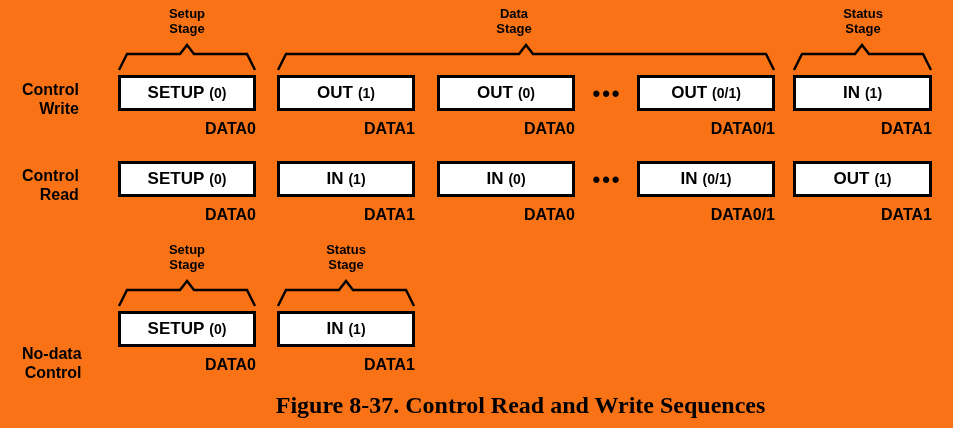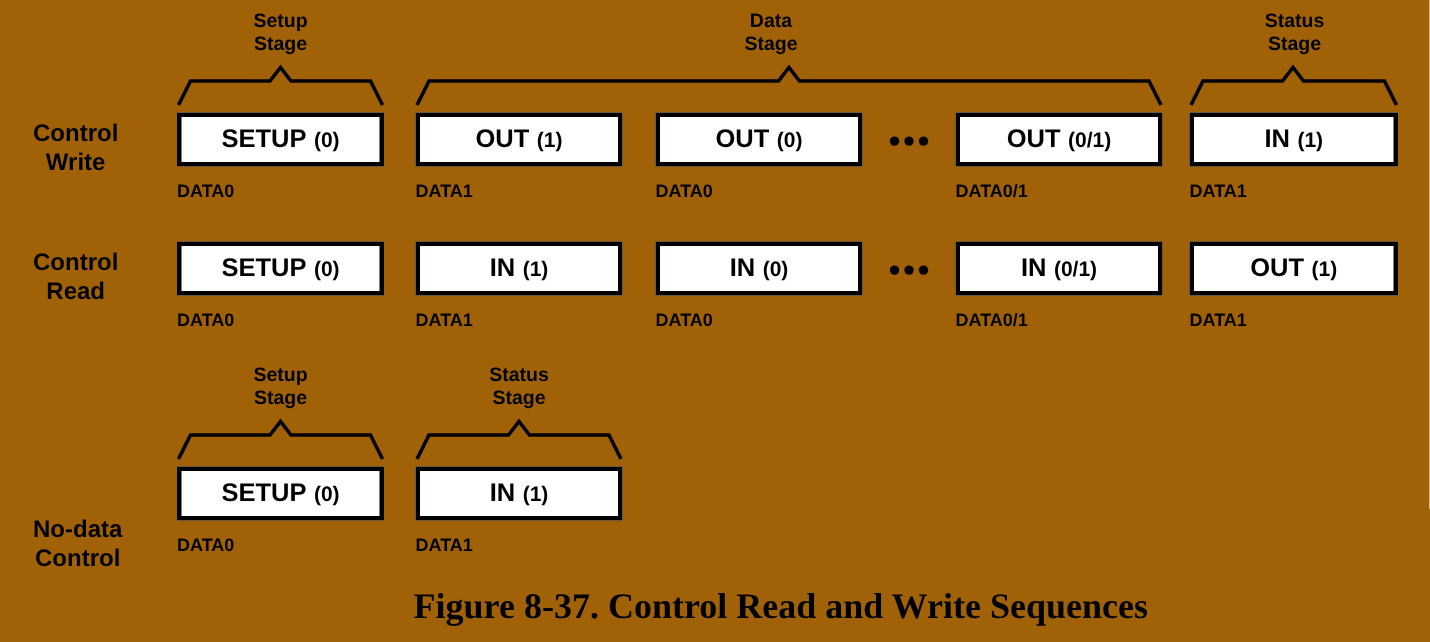--- a/index.html
+++ b/index.html
@@ -4,35 +4,35 @@
 <style>
   html, body {
     margin: 0;
     padding: 0;
     background: #ffffff;
   }
   #figure {
     position: relative;
     width: 953px;
     height: 428px;
-    background: #a16207;
+    background: #f97316;
     font-family: "Liberation Sans", sans-serif;
     overflow: hidden;
   }
 
   
   .row-label {
     position: absolute;
     font-family: "Liberation Sans", sans-serif;
     font-weight: bold;
     font-size: 16px;
     line-height: 19px;
     color: #000000;
     white-space: pre-line;
-    text-align: center;
+    text-align: right;
   }
 
   
   .pkt {
     position: absolute;
     box-sizing: border-box;
     border: 3px solid #000000;
     background: #ffffff;
     display: flex;
     align-items: center;
@@ -50,23 +50,23 @@
     font-weight: bold;
     font-size: 14px;
     margin-left: 5px;
   }
 
   
   .data-label {
     position: absolute;
     font-family: "Liberation Sans", sans-serif;
     font-weight: bold;
-    font-size: 12px;
-    color: #000000;
-    text-align: left;
+    font-size: 16px;
+    color: #000000;
+    text-align: right;
   }
 
   
   .ellipsis {
     position: absolute;
     font-family: "Liberation Sans", sans-serif;
     font-weight: bold;
     font-size: 22px;
     line-height: 1;
     letter-spacing: 2px;

